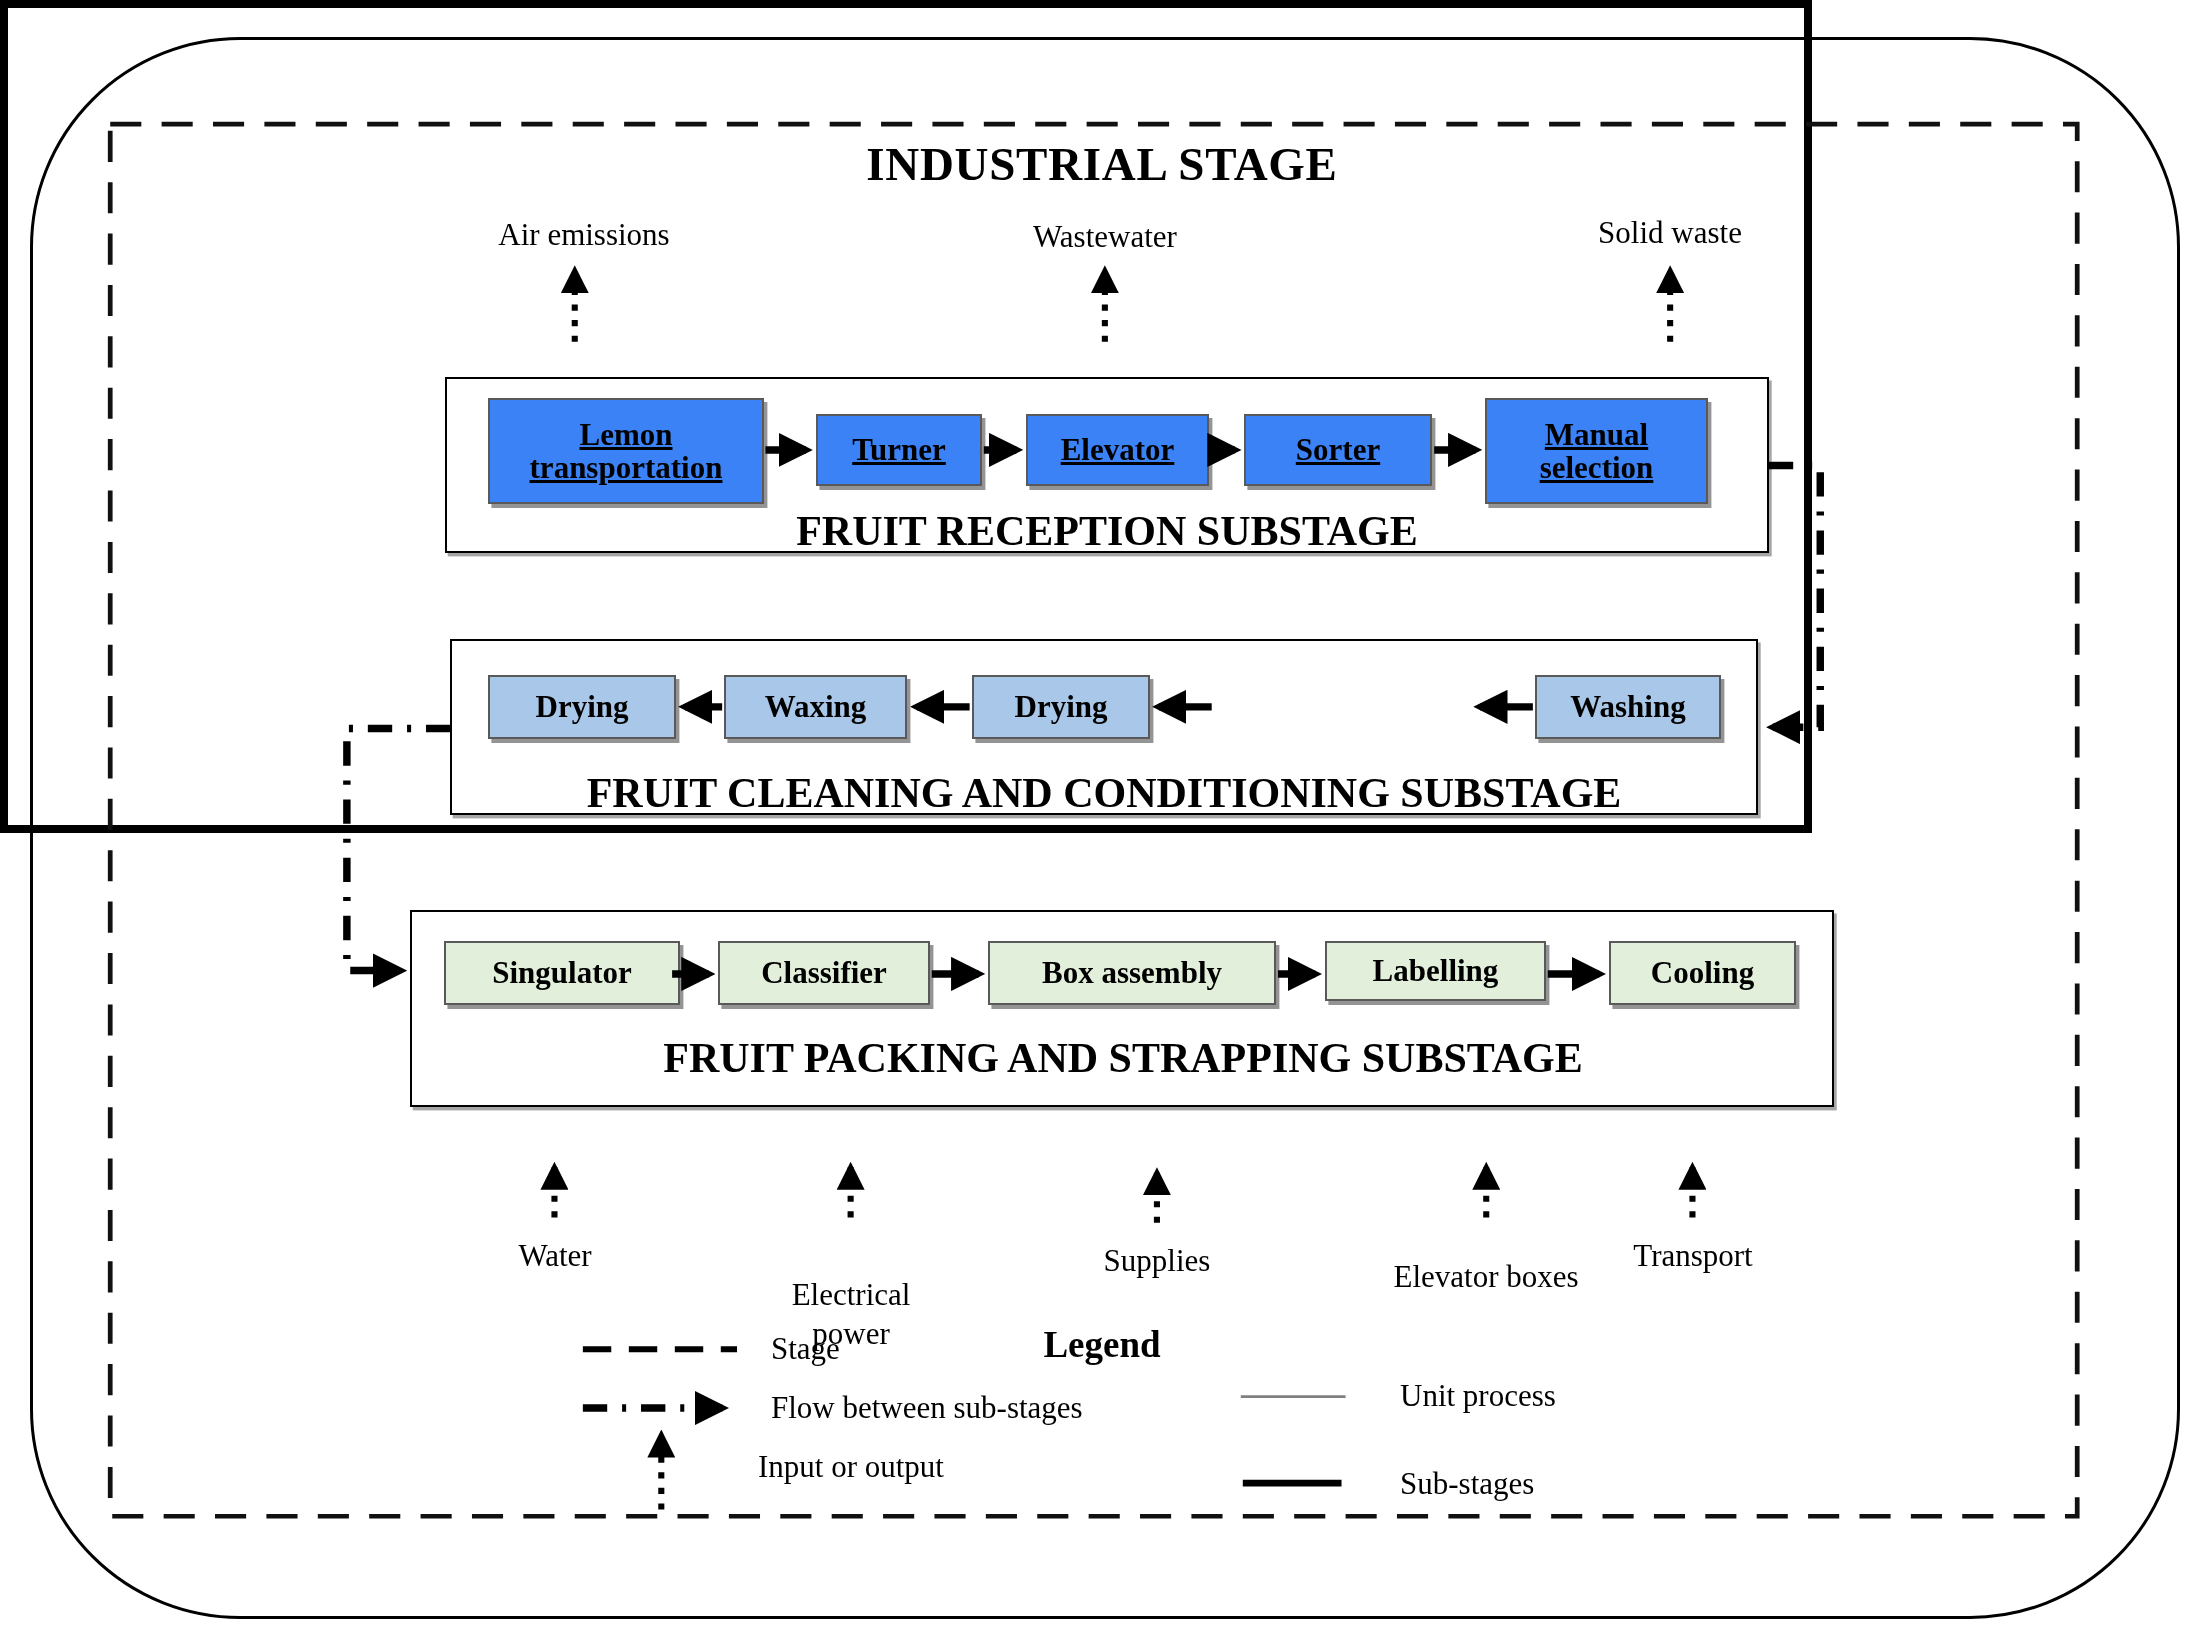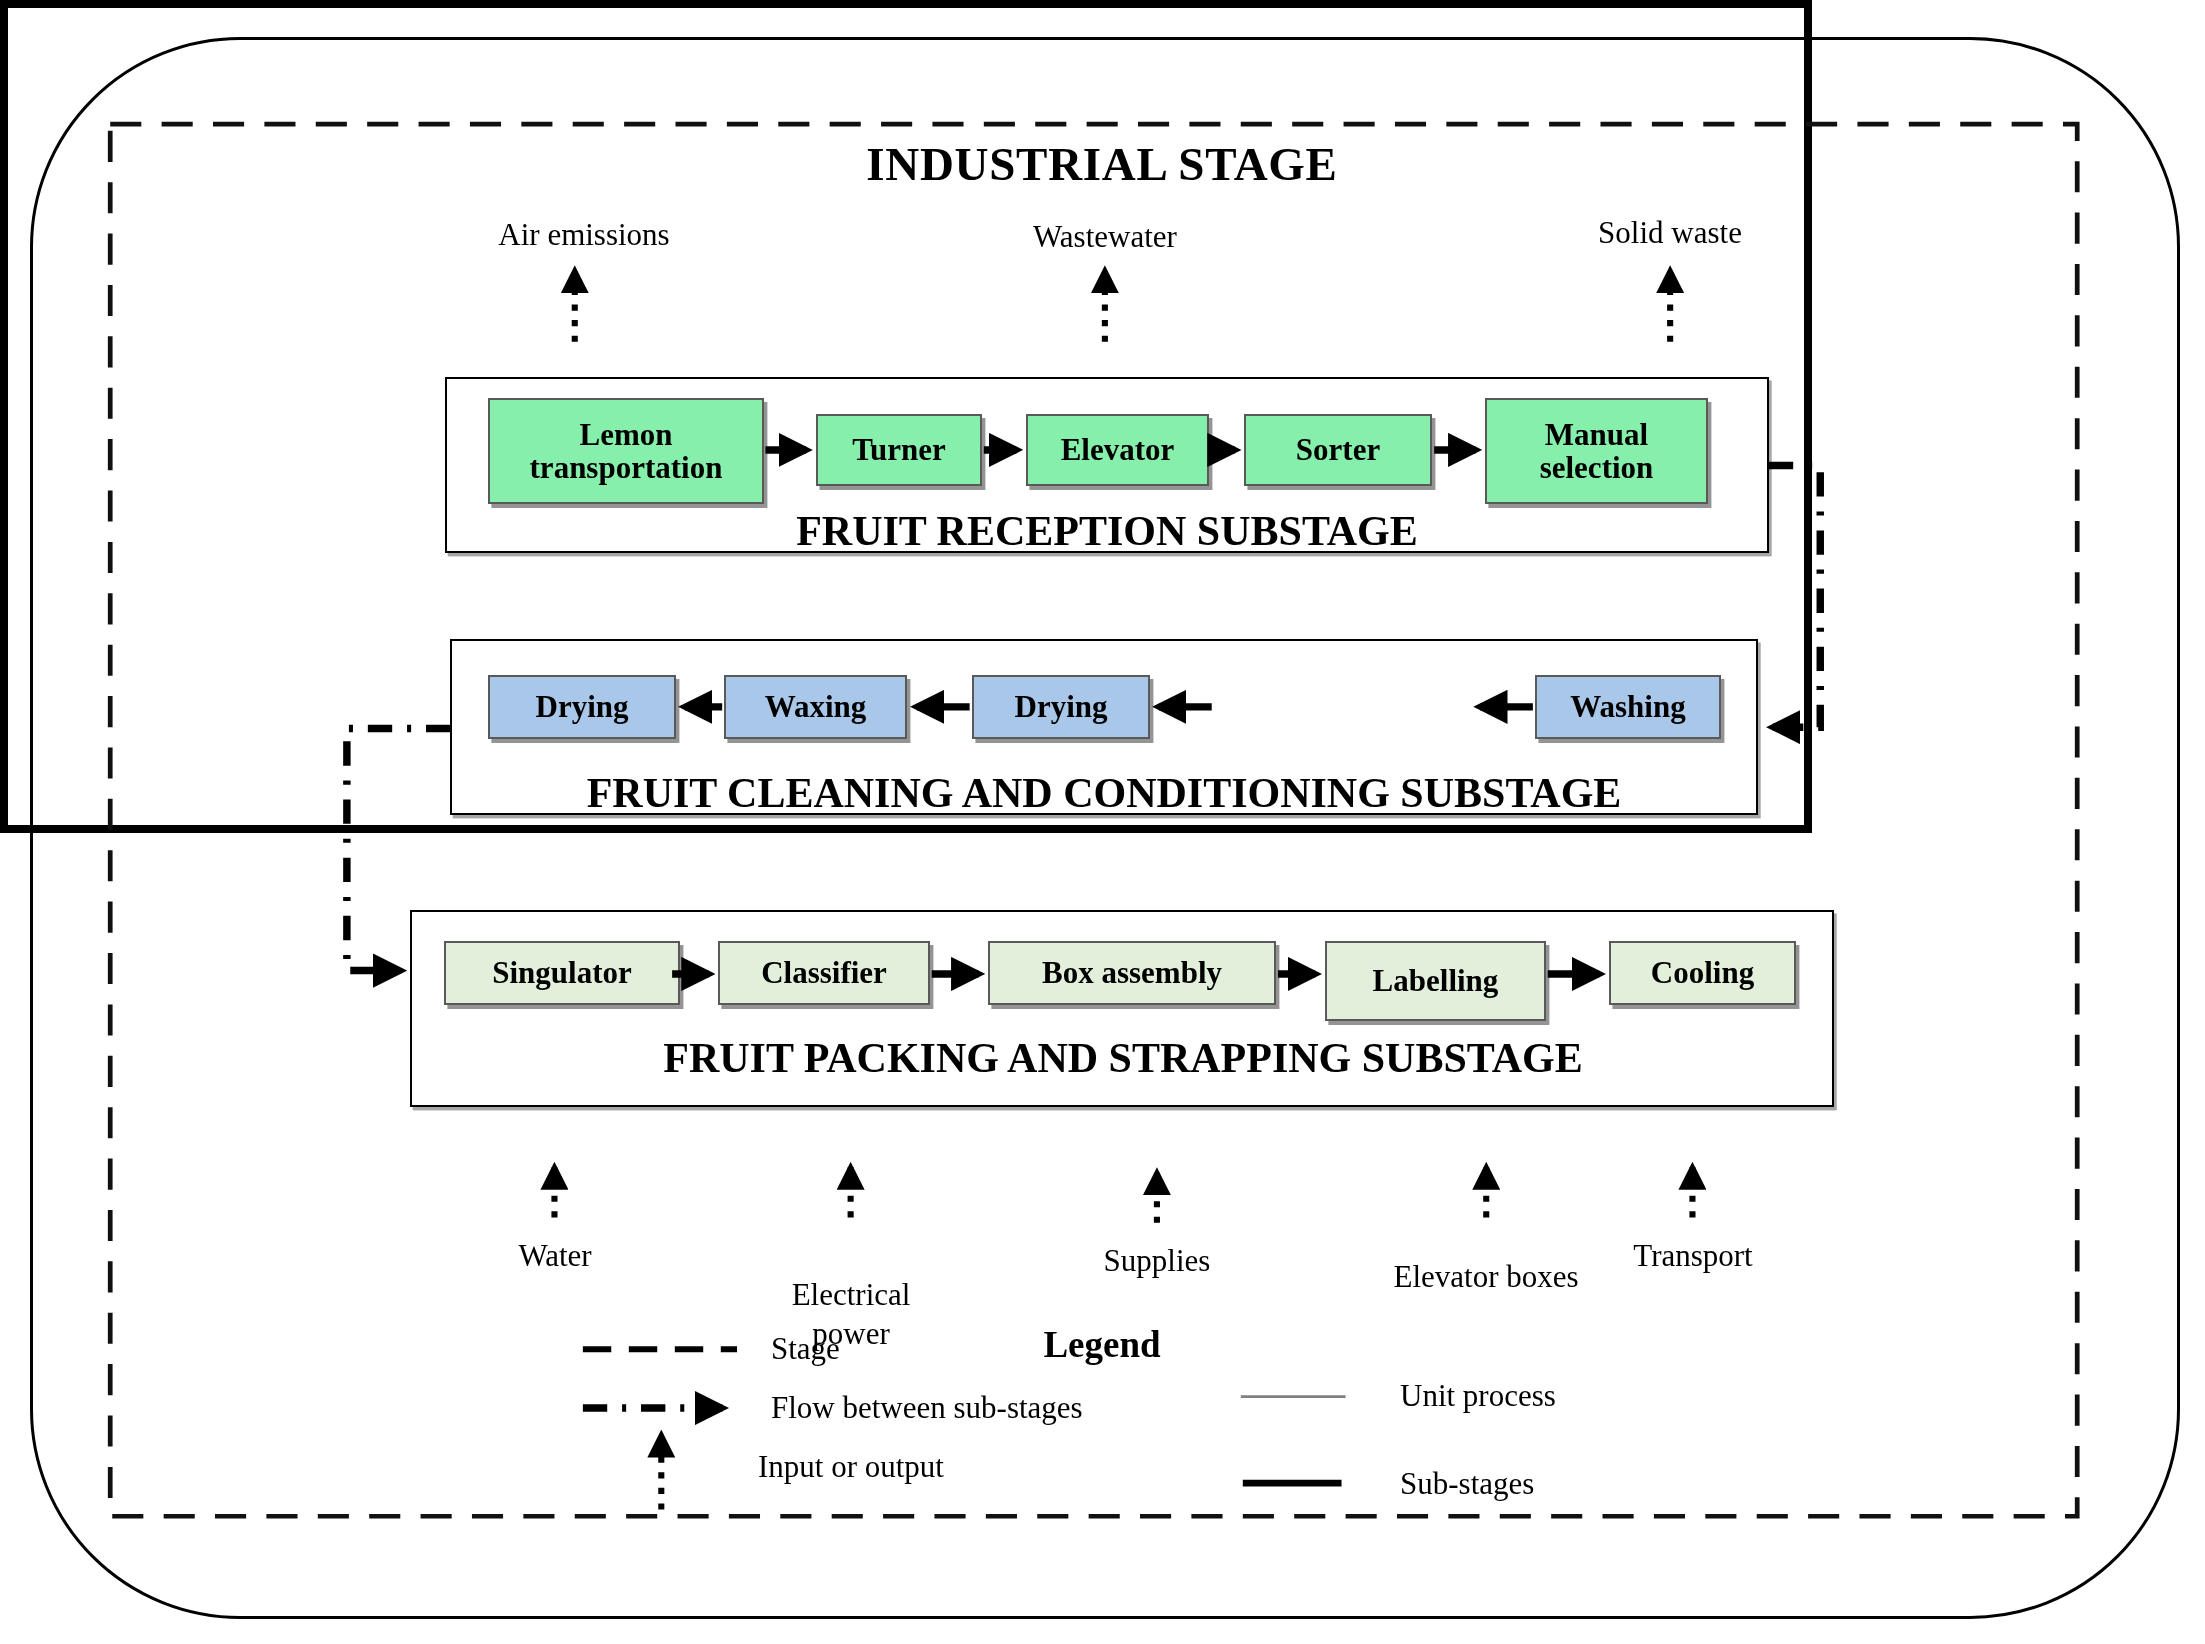--- a/index.html
+++ b/index.html
@@ -34,21 +34,21 @@
   .caption{
     position:absolute;transform:translate(-50%,-50%);
     font-size:42px;font-weight:bold;white-space:nowrap;
   }
   .unit{
     position:absolute;display:flex;align-items:center;justify-content:center;
     text-align:center;font-size:31px;font-weight:bold;line-height:1.08;
     border:2px solid #595959;box-sizing:border-box;
     box-shadow:3.4px 4px 0 #949494;padding:0 5.4px;
   }
-  .unit.orange{background:#86efac;}
+  .unit.orange{background:#3b82f6;text-decoration:underline;}
   .unit.blue{background:#A9C8E9;}
   .unit.green{background:#E2EFDA;}
   .io-label{
     position:absolute;transform:translate(-50%,-50%);
     font-size:31px;text-align:center;line-height:1.25;white-space:nowrap;
   }
   .io-label.wrap{white-space:normal;}
   .legend-title{
     position:absolute;transform:translate(-50%,-50%);
     font-size:37px;font-weight:bold;white-space:nowrap;
@@ -88,21 +88,21 @@
   <div class="unit blue" style="left:488px;top:675px;width:188px;height:64px">Drying</div>
   <div class="unit blue" style="left:724px;top:675px;width:183px;height:64px">Waxing</div>
   <div class="unit blue" style="left:972px;top:675px;width:178px;height:64px">Drying</div>
   <div class="unit blue" style="left:1535px;top:675px;width:186px;height:64px">Washing</div>
 
   <div id="substage-3" class="substage"></div>
   <div class="caption" style="left:1123px;top:1058px">FRUIT PACKING AND STRAPPING SUBSTAGE</div>
   <div class="unit green" style="left:444px;top:941px;width:236px;height:64px">Singulator</div>
   <div class="unit green" style="left:718px;top:941px;width:212px;height:64px">Classifier</div>
   <div class="unit green" style="left:988px;top:941px;width:288px;height:64px">Box assembly</div>
-  <div class="unit green" style="left:1325px;top:941px;width:221px;height:80px">Labelling</div>
+  <div class="unit green" style="left:1325px;top:941px;width:221px;height:60px">Labelling</div>
   <div class="unit green" style="left:1609px;top:941px;width:187px;height:64px">Cooling</div>
 
   <div class="io-label" style="left:555px;top:1256px">Water</div>
   <div class="io-label wrap" style="left:851px;top:1315px;width:203px">Electrical power</div>
   <div class="io-label" style="left:1157px;top:1261px">Supplies</div>
   <div class="io-label wrap" style="left:1486px;top:1277px;width:216px">Elevator boxes</div>
   <div class="io-label" style="left:1693px;top:1256px">Transport</div>
 
   <div class="legend-title" style="left:1102px;top:1344px">Legend</div>
   <div class="legend-label" style="left:771px;top:1349px">Stage</div>

